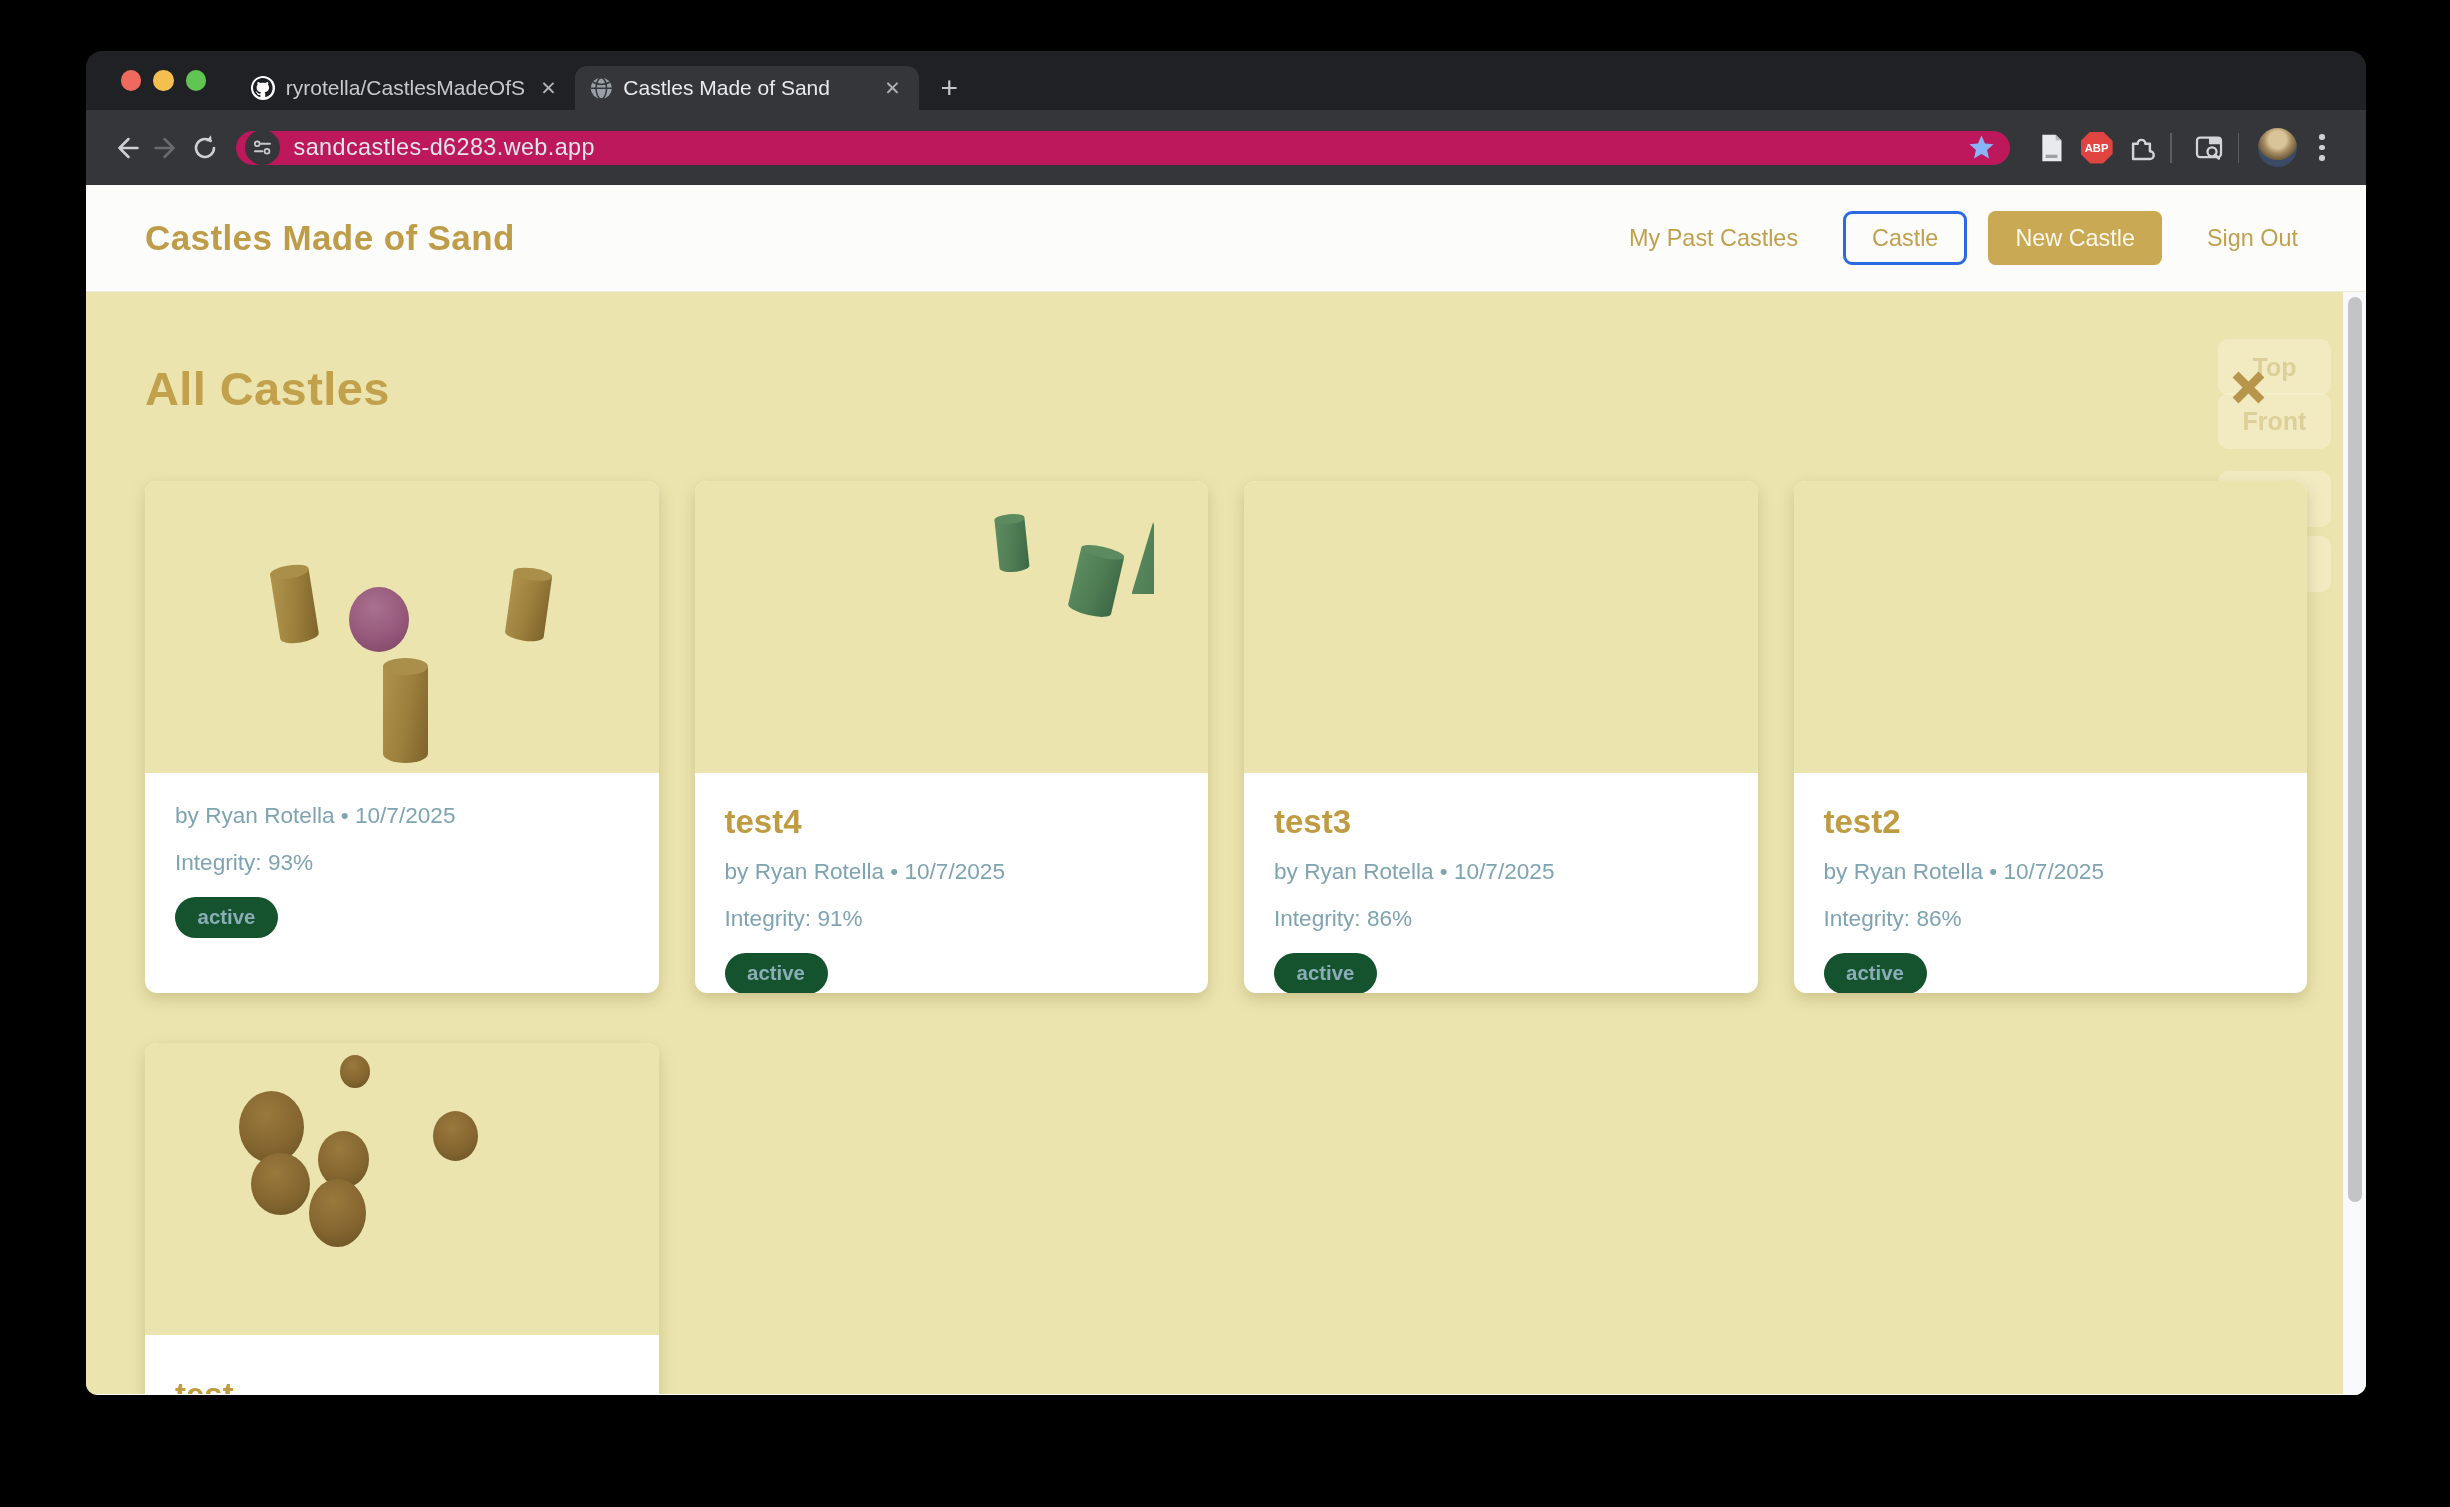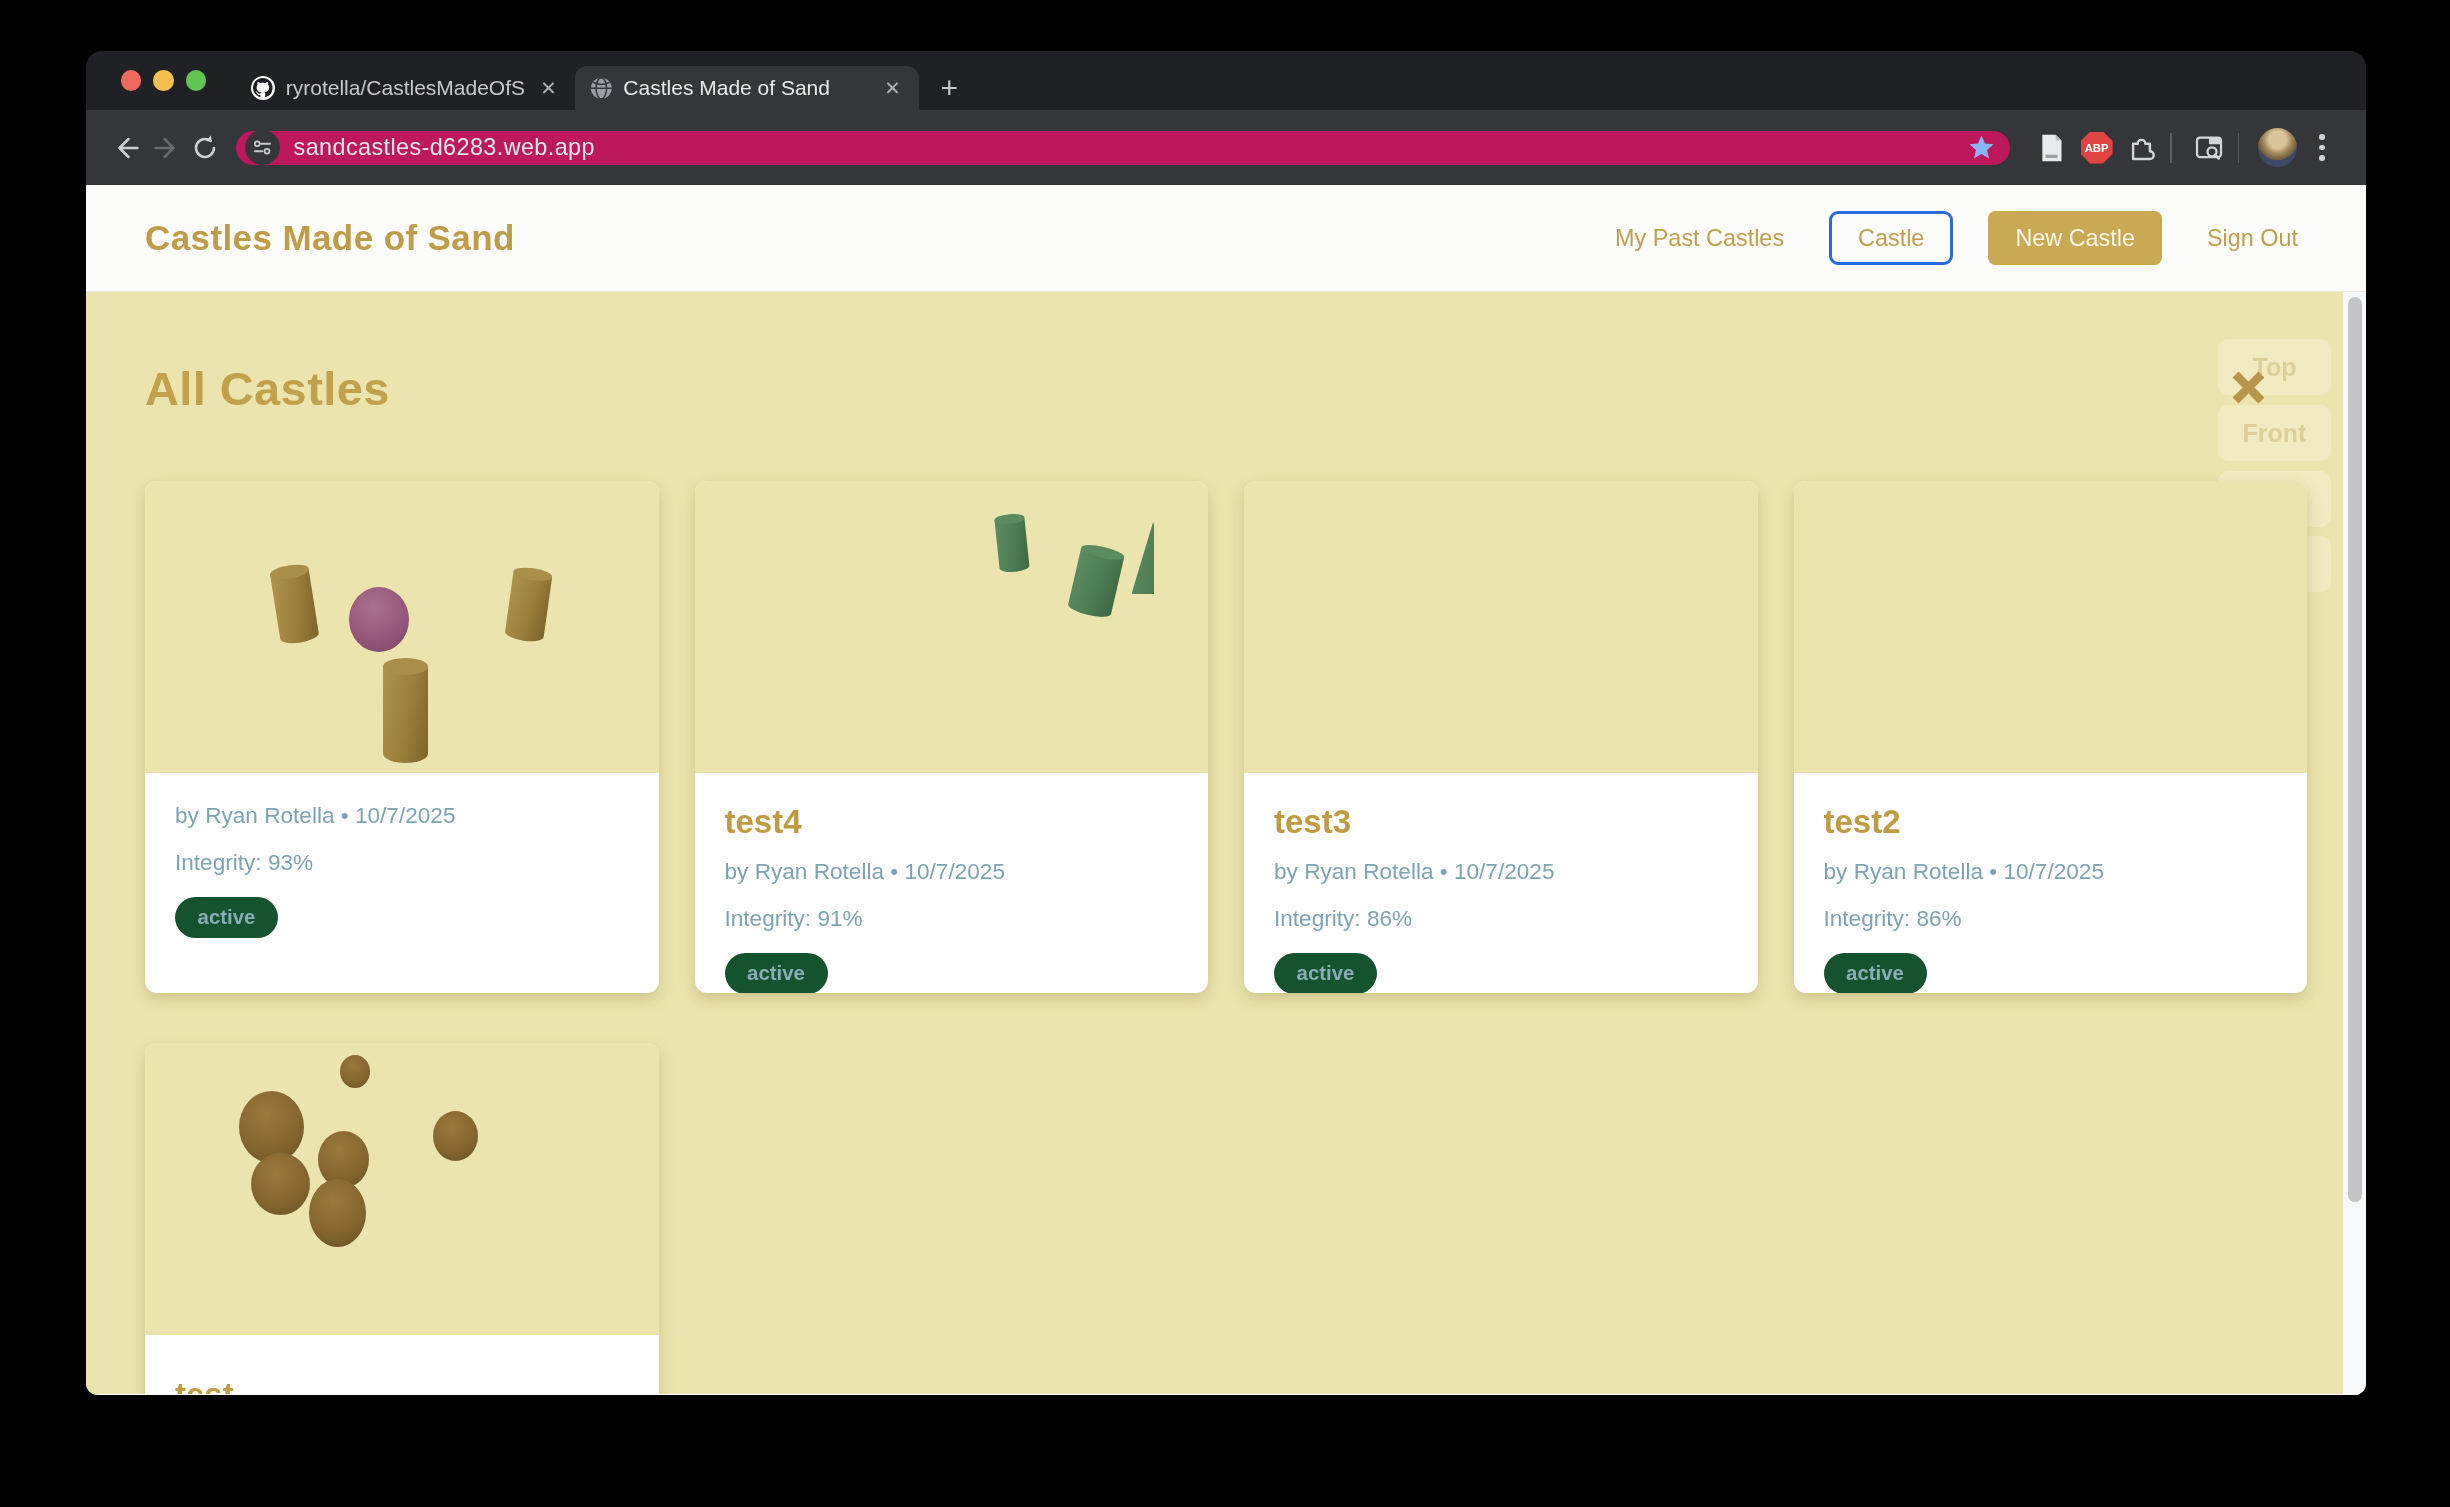--- a/index.html
+++ b/index.html
@@ -49,31 +49,31 @@
 
   
   .page { position: relative; height: 1210px; background: #fcfcfb; overflow: hidden; }
   .site-header { height: 107px; background: #fcfcfb; display: flex; align-items: center;
                  padding: 0 68px 0 59px; border-bottom: 0.8px solid #eceadf; }
   .brand { font-size: 35px; font-weight: bold; letter-spacing: 0.4px; }
   .nav { margin-left: auto; display: flex; align-items: center; }
   .nav-link { font-size: 23.4px; }
   .btn-outline { border: 3px solid #2b6ae0; border-radius: 9px; padding: 10.6px 26px; font-size: 23.4px;
                  background: #fcfcfb; margin-left: 45px; }
-  .btn-fill { border-radius: 7.5px; padding: 13.6px 27px; font-size: 23.4px; color: #fbf7ea; margin-left: 35px; }
+  .btn-fill { border-radius: 7.5px; padding: 13.6px 27px; font-size: 23.4px; color: #fbf7ea; margin-left: 21px; }
   .nav-link.signout { margin-left: 45px; }
 
   
   .content { position: relative; height: 1102px; background: #ece4ae; padding: 69px 59px 0; overflow: hidden; }
   .content h1 { font-size: 47px; font-weight: bold; margin-bottom: 65px; letter-spacing: 0.4px; }
   .close-x { position: absolute; left: 2145px; top: 78px; width: 35px; height: 35px; z-index: 3; }
   .ghost { position: absolute; left: 2132px; width: 113px; height: 56px; border-radius: 10.6px;
            background: rgba(250,246,220,.42); z-index: 0; display: flex; align-items: center;
            justify-content: center; font-size: 25px; font-weight: bold; color: rgba(186,162,90,.38); }
-  .ghost.g0 { top: 47px; }  .ghost.g1 { top: 113px; }  .ghost.g2 { top: 179px; }  .ghost.g3 { top: 244px; }
+  .ghost.g0 { top: 47px; }  .ghost.g1 { top: 101px; }  .ghost.g2 { top: 179px; }  .ghost.g3 { top: 244px; }
 
   .grid { position: relative; z-index: 1; display: grid; grid-template-columns: repeat(4, 1fr);
           column-gap: 36px; row-gap: 50px; }
   .card { background: #fff; border-radius: 12px; overflow: hidden; height: 512px;
           box-shadow: 0 6px 15px rgba(125,110,55,.28); }
   .preview { position: relative; height: 292px; background: #ece4ae; overflow: hidden; }
   .info { padding: 30px 30px 0; }
   .card-title { font-size: 33px; font-weight: bold; margin-bottom: 18px; }
   .byline { font-size: 22.6px; margin-bottom: 21px; }
   .integrity { font-size: 22.6px; margin-bottom: 21px; }

